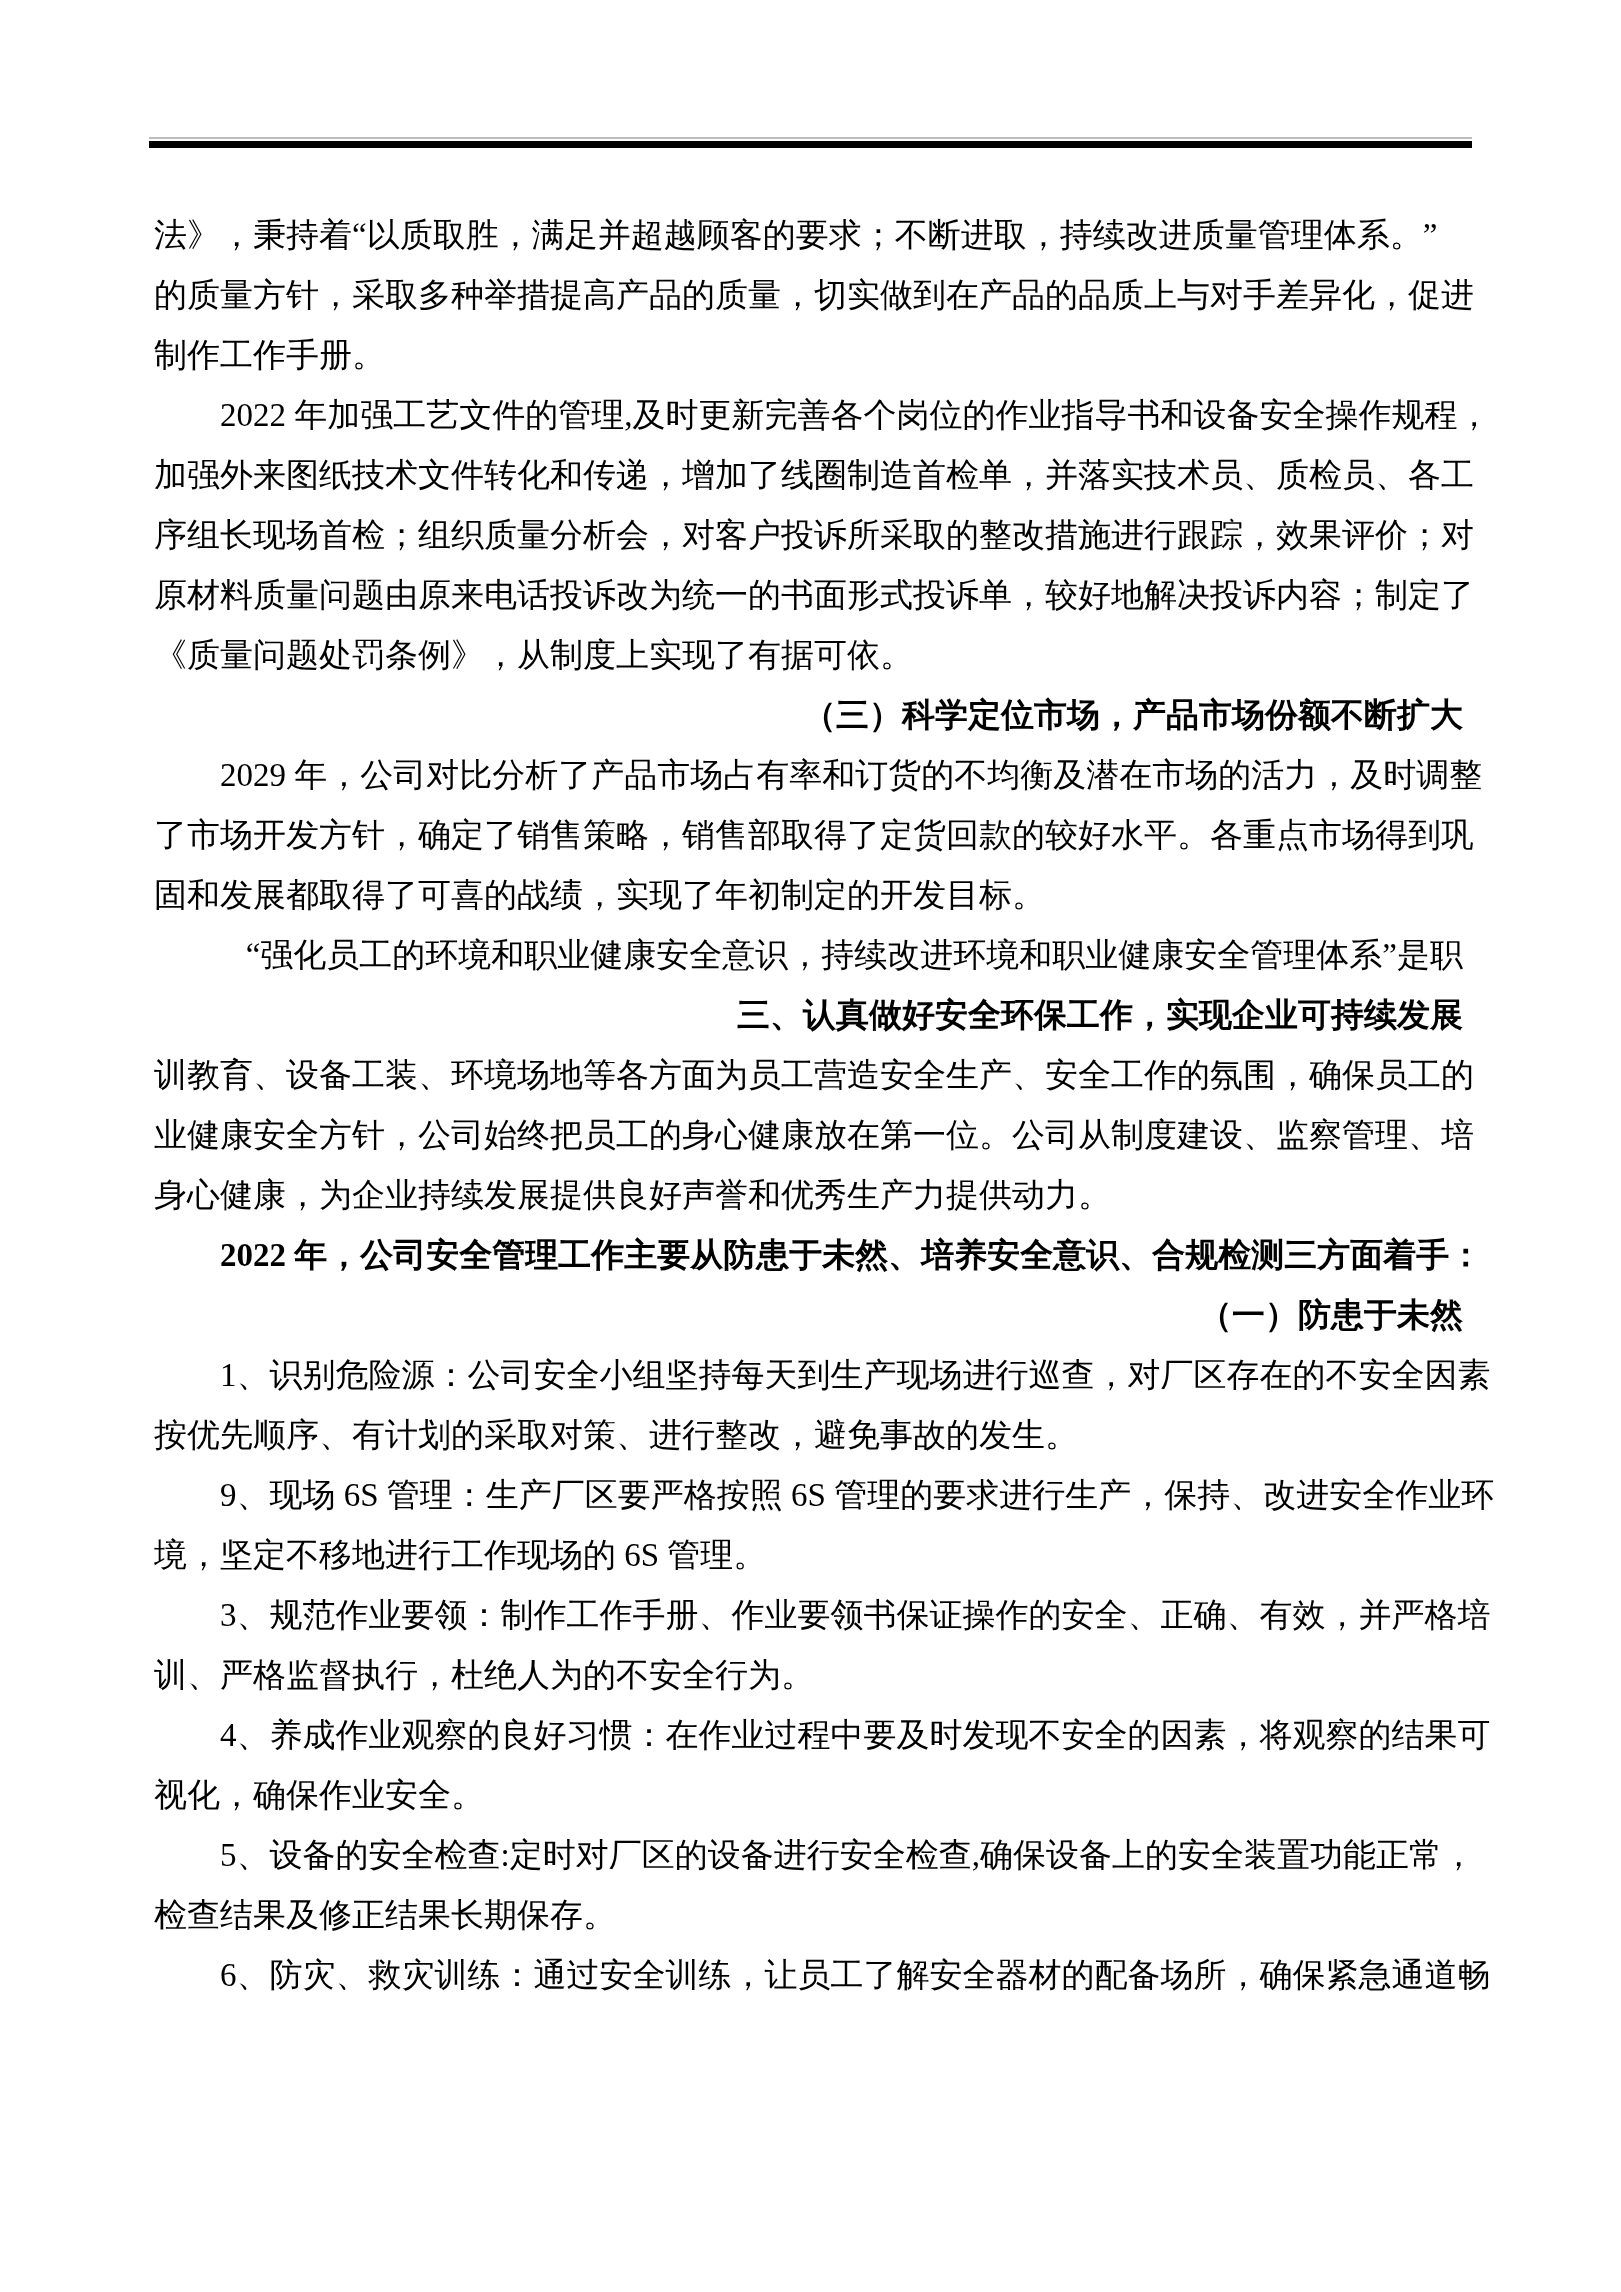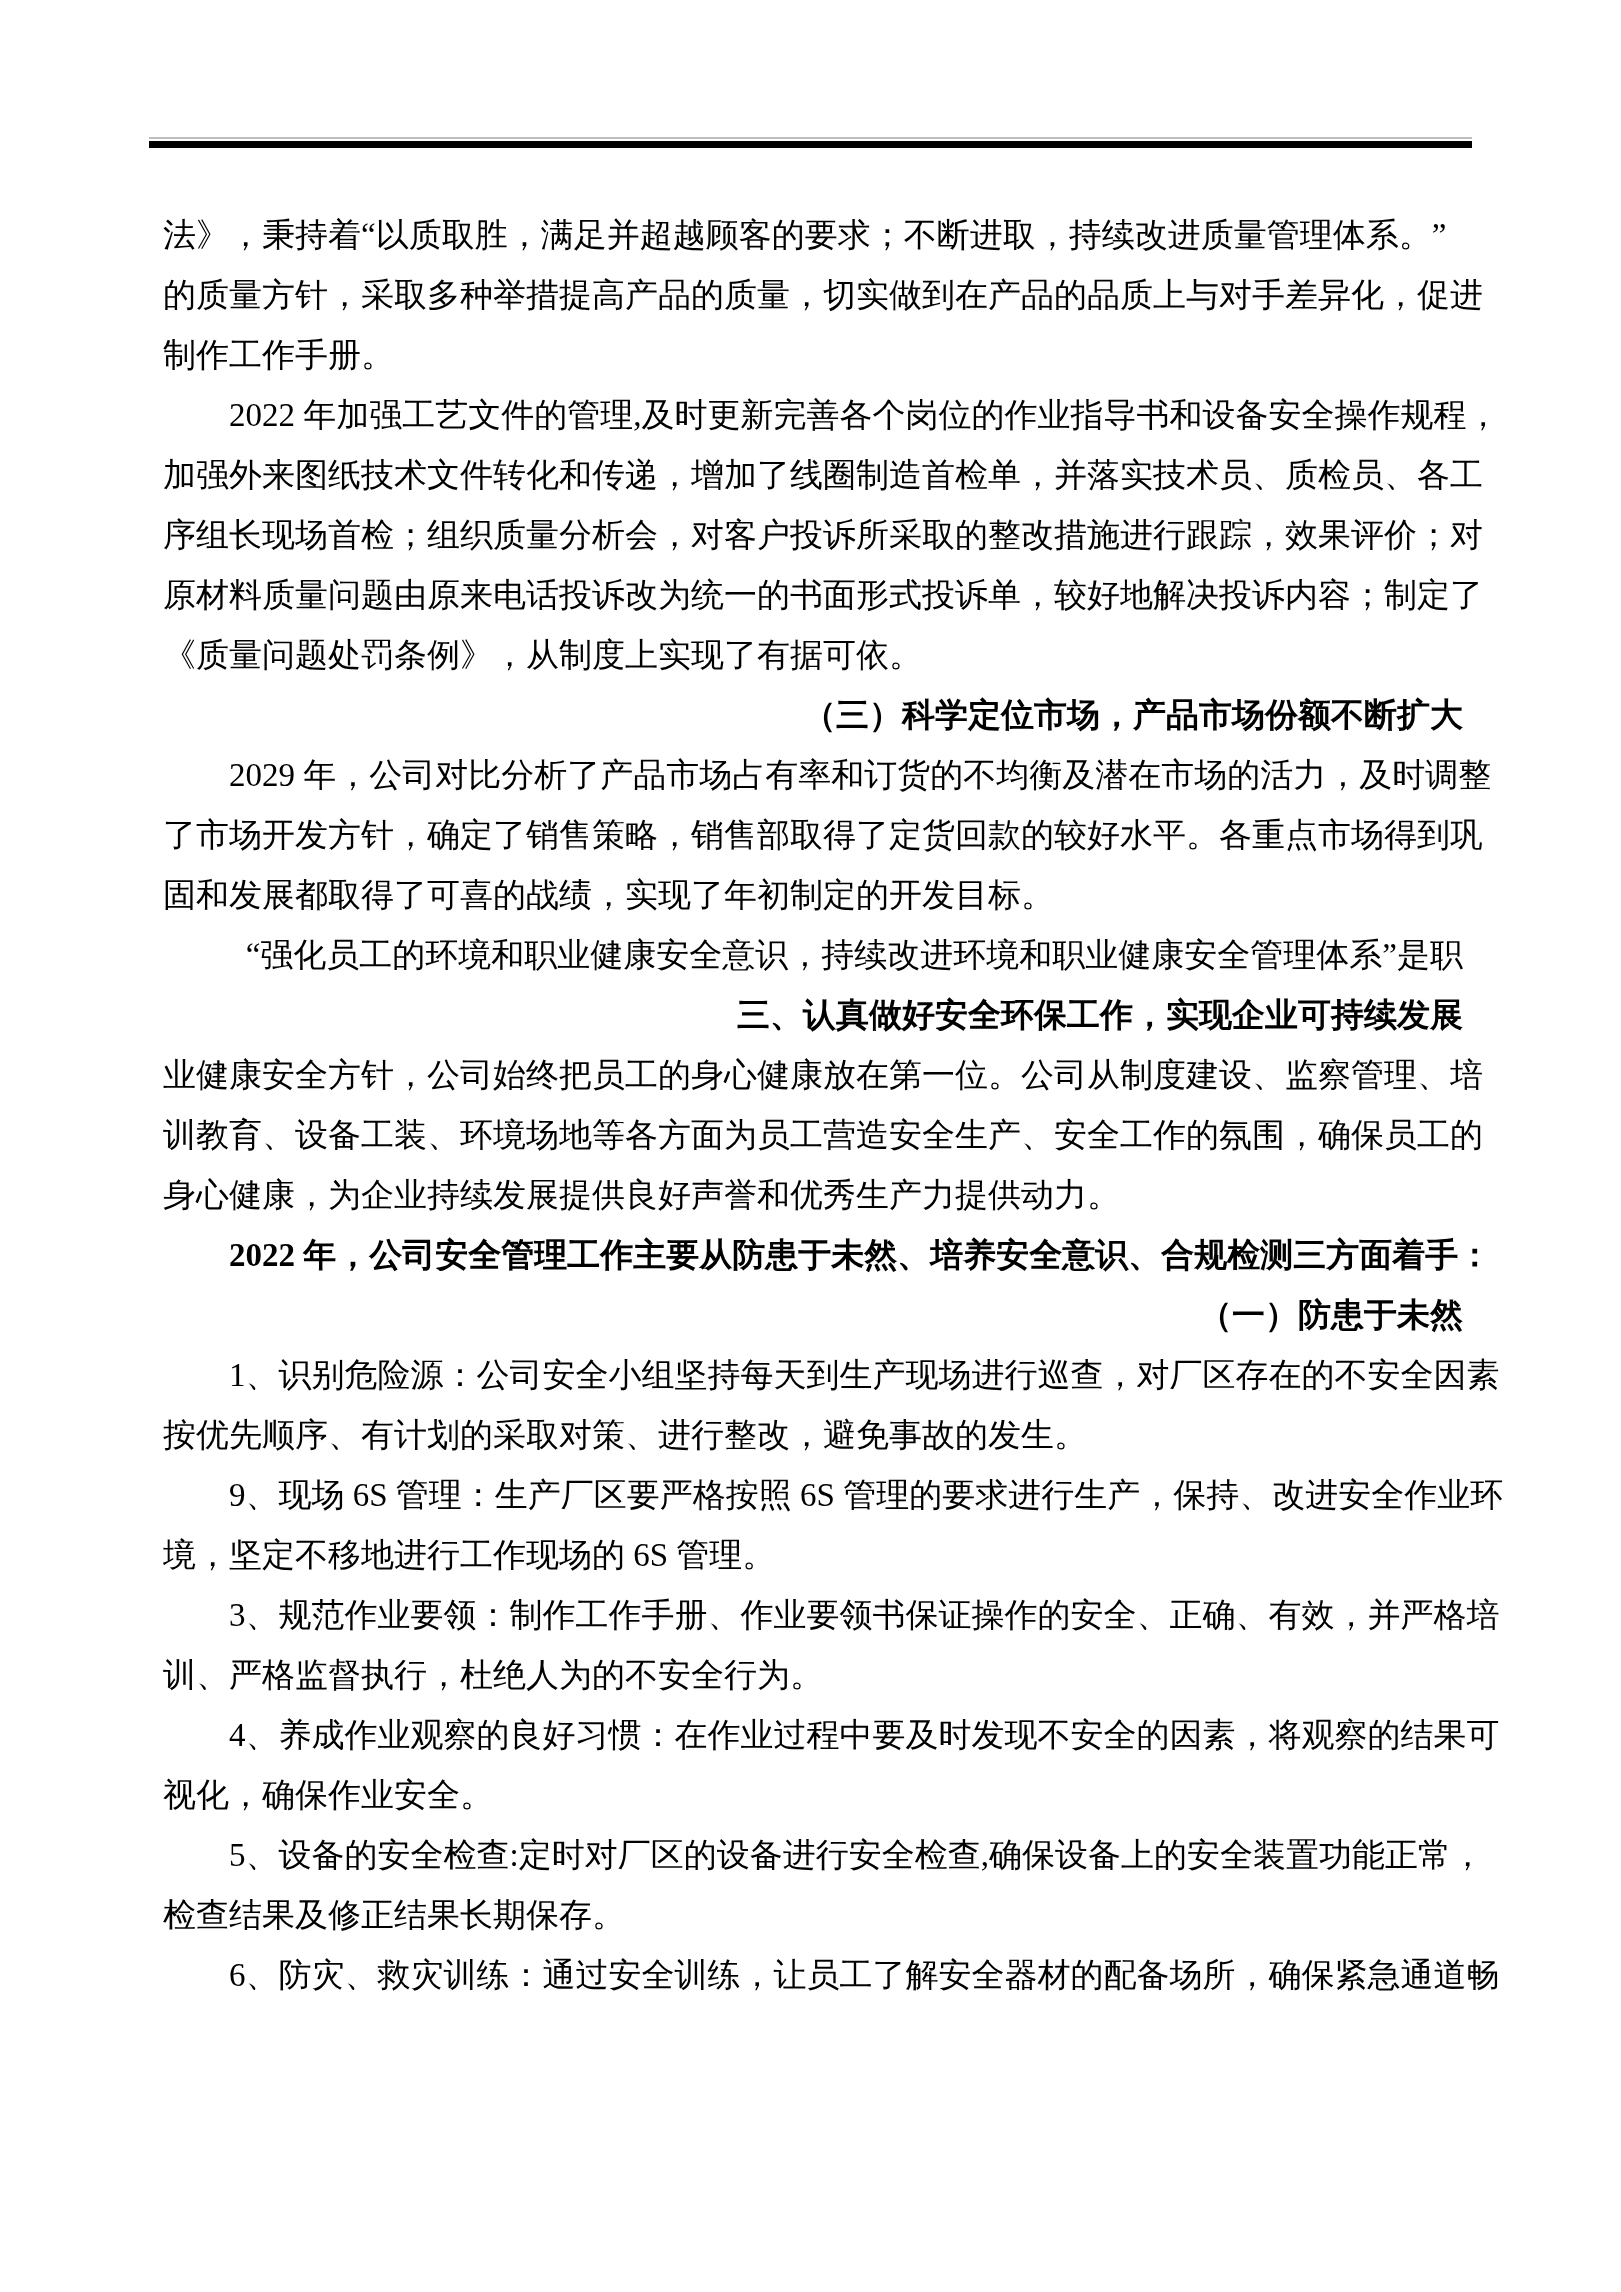--- a/index.html
+++ b/index.html
@@ -33,21 +33,20 @@
     top:205px;
     width:1309px;
     font-size:33px;
     line-height:60px;
     color:#000000;
   }
   .ln{
     height:60px;
     white-space:nowrap;
     overflow:visible;
-    margin-left:9px;
   }
   .ln.ind{ text-indent:2em;text-align:right; }
   .ln.b{ font-weight:700; }
 </style>
 </head>
 <body>
 
 <div class="page">
   <div class="rule-light"></div>
   <div class="rule"></div>
@@ -59,22 +58,22 @@
       <div class="ln">加强外来图纸技术文件转化和传递，增加了线圈制造首检单，并落实技术员、质检员、各工</div>
       <div class="ln">序组长现场首检；组织质量分析会，对客户投诉所采取的整改措施进行跟踪，效果评价；对</div>
       <div class="ln">原材料质量问题由原来电话投诉改为统一的书面形式投诉单，较好地解决投诉内容；制定了</div>
       <div class="ln">《质量问题处罚条例》，从制度上实现了有据可依。</div>
       <div class="ln b ind">（三）科学定位市场，产品市场份额不断扩大</div>
       <div class="ln ind">2029 年，公司对比分析了产品市场占有率和订货的不均衡及潜在市场的活力，及时调整</div>
       <div class="ln">了市场开发方针，确定了销售策略，销售部取得了定货回款的较好水平。各重点市场得到巩</div>
       <div class="ln">固和发展都取得了可喜的战绩，实现了年初制定的开发目标。</div>
       <div class="ln ind">“强化员工的环境和职业健康安全意识，持续改进环境和职业健康安全管理体系”是职</div>
       <div class="ln b ind">三、认真做好安全环保工作，实现企业可持续发展</div>
+      <div class="ln">训教育、设备工装、环境场地等各方面为员工营造安全生产、安全工作的氛围，确保员工的</div>
       <div class="ln">业健康安全方针，公司始终把员工的身心健康放在第一位。公司从制度建设、监察管理、培</div>
-      <div class="ln">训教育、设备工装、环境场地等各方面为员工营造安全生产、安全工作的氛围，确保员工的</div>
       <div class="ln">身心健康，为企业持续发展提供良好声誉和优秀生产力提供动力。</div>
       <div class="ln b ind">2022 年，公司安全管理工作主要从防患于未然、培养安全意识、合规检测三方面着手：</div>
       <div class="ln b ind">（一）防患于未然</div>
       <div class="ln ind">1、识别危险源：公司安全小组坚持每天到生产现场进行巡查，对厂区存在的不安全因素</div>
       <div class="ln">按优先顺序、有计划的采取对策、进行整改，避免事故的发生。</div>
       <div class="ln ind">9、现场 6S 管理：生产厂区要严格按照 6S 管理的要求进行生产，保持、改进安全作业环</div>
       <div class="ln">境，坚定不移地进行工作现场的 6S 管理。</div>
       <div class="ln ind">3、规范作业要领：制作工作手册、作业要领书保证操作的安全、正确、有效，并严格培</div>
       <div class="ln">训、严格监督执行，杜绝人为的不安全行为。</div>
       <div class="ln ind">4、养成作业观察的良好习惯：在作业过程中要及时发现不安全的因素，将观察的结果可</div>

